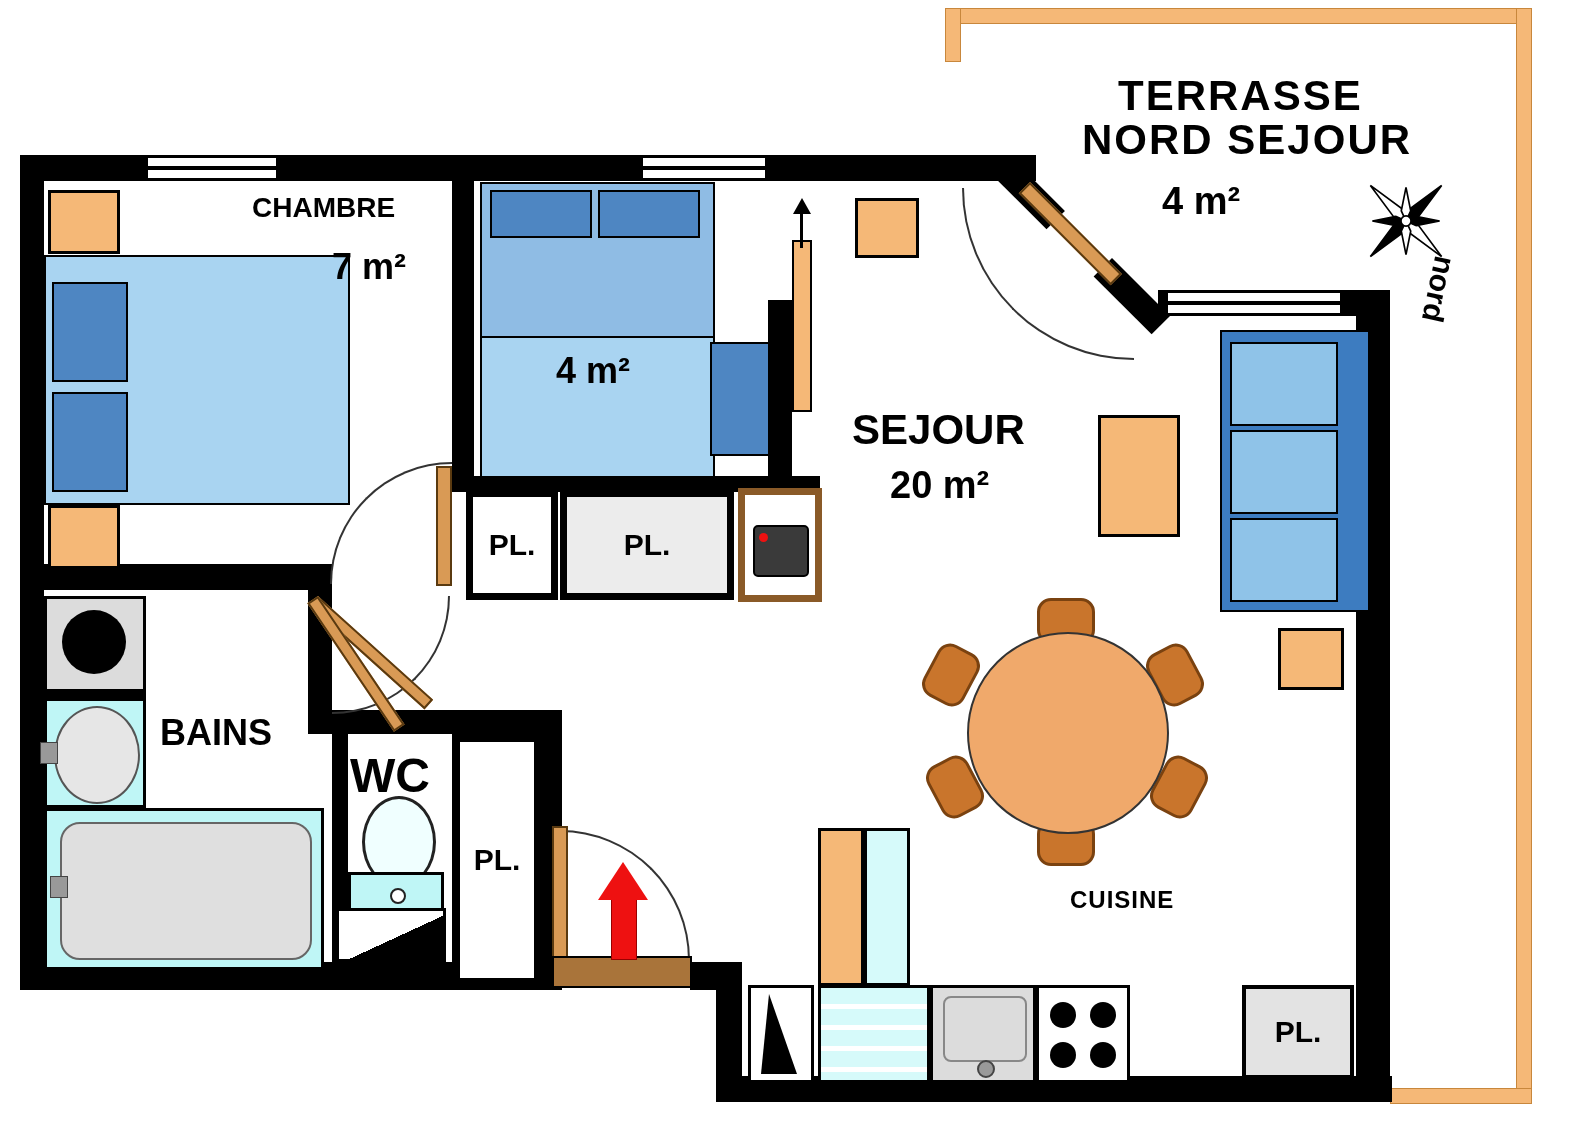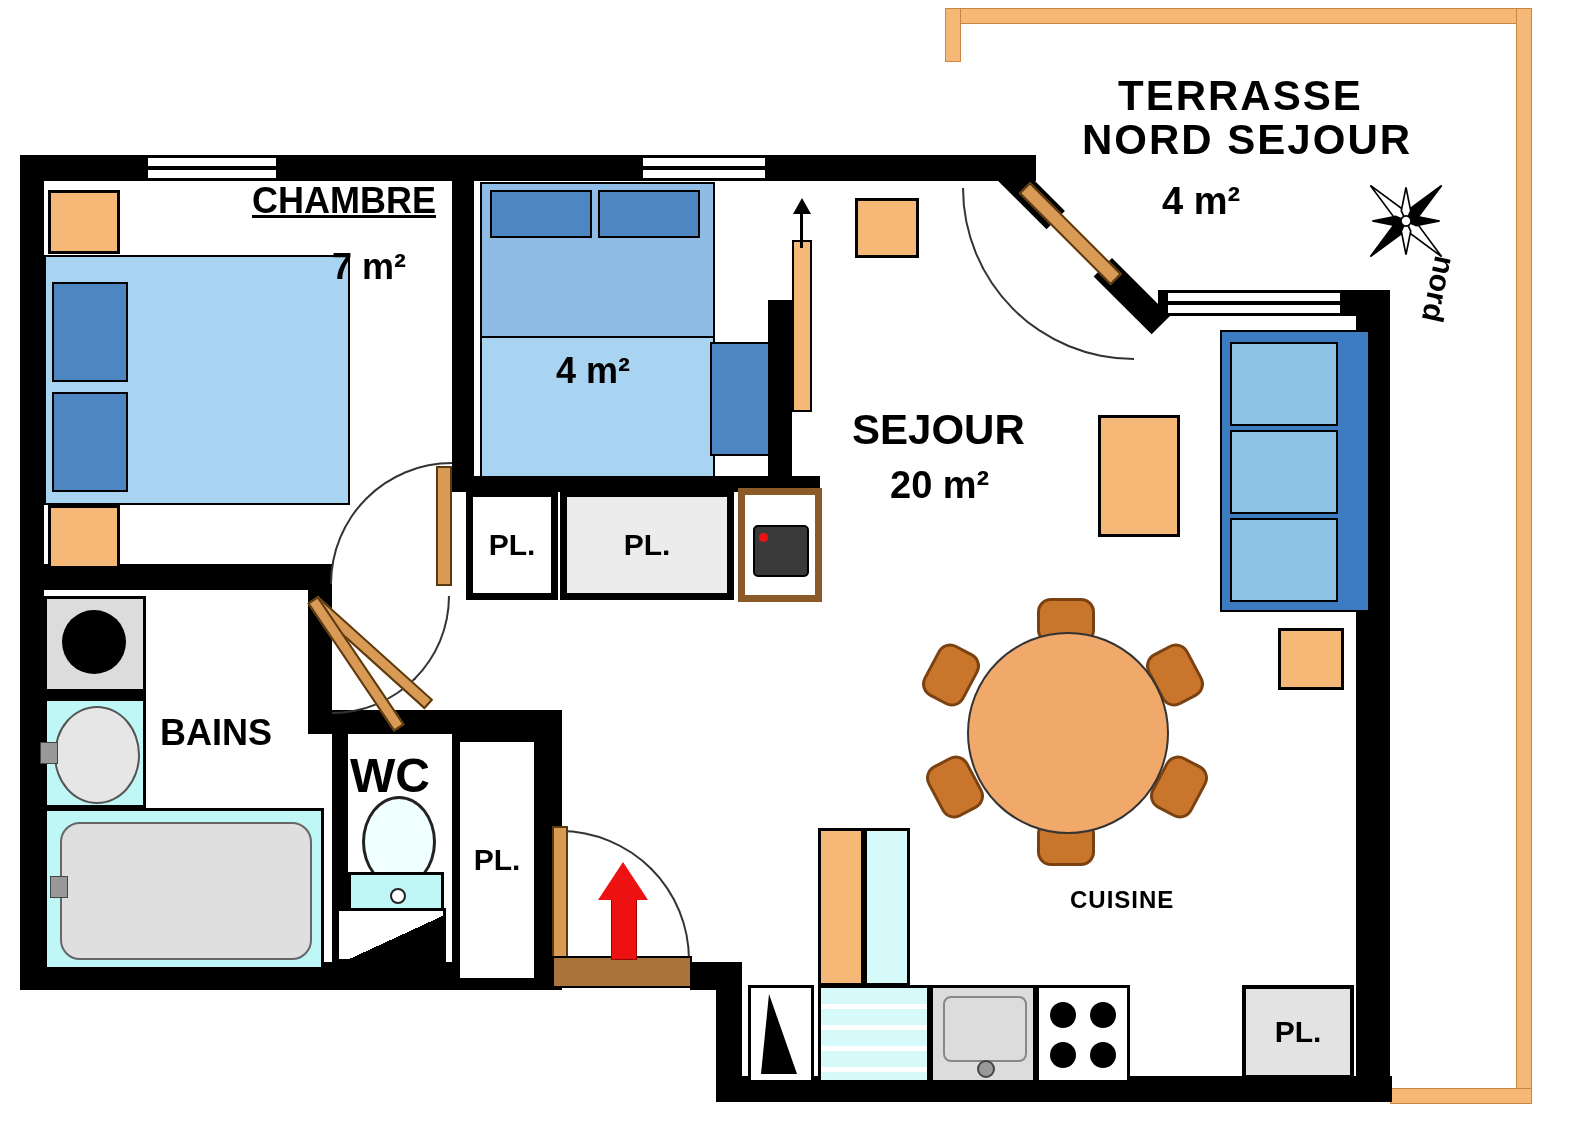--- a/index.html
+++ b/index.html
@@ -162,21 +162,21 @@
     <polygon points="81.8,81.8 54.1,61.3 50,50 61.3,54.1" fill="#fff" stroke="#000" stroke-width="1.5"></polygon>
     <polygon points="18.2,81.8 38.7,54.1 50,50 45.9,61.3" fill="#000" stroke="#000" stroke-width="1.5"></polygon>
     <polygon points="18.2,18.2 45.9,38.7 50,50 38.7,45.9" fill="#fff" stroke="#000" stroke-width="1.5"></polygon>
     <polygon points="50,20 54.2,40.9 50,50 45.8,40.9" fill="#fff" stroke="#000" stroke-width="1.5"></polygon>
     <polygon points="80,50 59.1,54.2 50,50 59.1,45.8" fill="#000" stroke="#000" stroke-width="1.5"></polygon>
     <polygon points="50,80 45.8,59.1 50,50 54.2,59.1" fill="#fff" stroke="#000" stroke-width="1.5"></polygon>
     <polygon points="20,50 40.9,45.8 50,50 40.9,54.2" fill="#000" stroke="#000" stroke-width="1.5"></polygon>
     <circle cx="50" cy="50" r="4.5" fill="#fff" stroke="#000" stroke-width="1.5"></circle>
   </svg>
 
-  <div class="label" style="left:252px; top:180px; font-size:36px;text-decoration:underline;">CHAMBRE</div>
+  <div class="label" style="left:252px; top:192px; font-size:28px;">CHAMBRE</div>
   <div class="label" style="left:332px; top:246px; font-size:36px;">7 m²</div>
   <div class="label" style="left:556px; top:350px; font-size:36px;">4 m²</div>
   <div class="label" style="left:852px; top:406px; font-size:42px;">SEJOUR</div>
   <div class="label" style="left:890px; top:464px; font-size:38px;">20  m²</div>
   <div class="label" style="left:1118px; top:56px; font-size:42px; letter-spacing:2px;margin-top:16px;">TERRASSE</div>
   <div class="label" style="left:1082px; top:116px; font-size:42px; letter-spacing:2px;">NORD  SEJOUR</div>
   <div class="label" style="left:1162px; top:180px; font-size:38px;">4  m²</div>
   <div class="label" style="left:160px; top:712px; font-size:36px;">BAINS</div>
   <div class="label" style="left:350px; top:748px; font-size:48px;">WC</div>
   <div class="label" style="left:1070px; top:886px; font-size:24px; letter-spacing:1px;">CUISINE</div>

